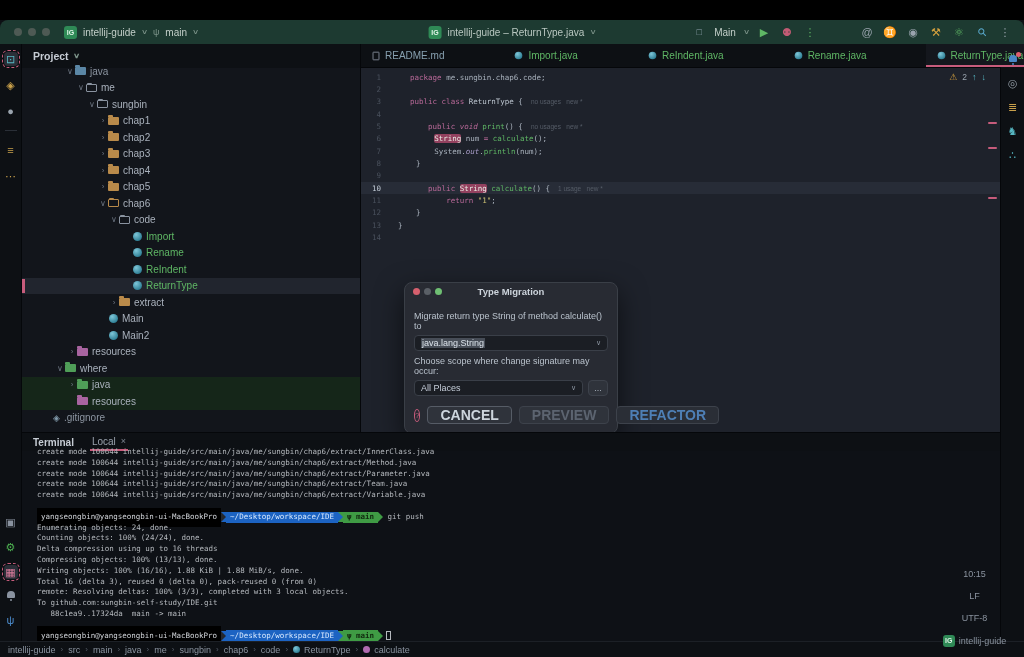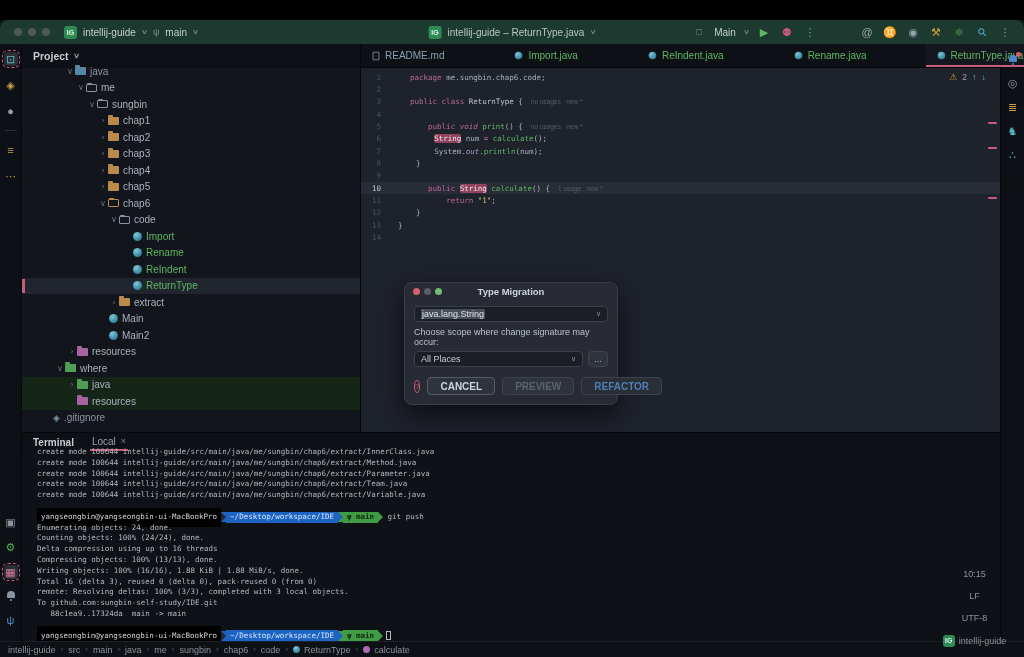--- a/index.html
+++ b/index.html
@@ -99,21 +99,21 @@
   .dlg-combo .sel-text{background:#474d57;color:#dbe2ea;padding:0 1px;}
   .dlg-combo .cmb-caret{margin-left:auto;color:#8b94a0;font-size:7px;}
   .scope-row{display:flex;gap:5px;align-items:center;}
   .scope-row .dlg-combo{flex:1;}
   .more-btn{width:20px;height:16px;background:#2f333b;border:1px solid #3d424b;border-radius:4px;
     color:#aeb6c0;font-size:9px;display:flex;align-items:center;justify-content:center;}
   .dlg-foot{display:flex;align-items:center;gap:7px;padding:10px 9px 0 9px;}
   .help-circ{width:13px;height:13px;border:1px solid #c75c7c;border-radius:50%;color:#c75c7c;
     font-size:8px;display:flex;align-items:center;justify-content:center;}
   .dlg-btn{height:18px;border-radius:4px;border:1px solid #3d424b;background:#2f333b;
-    font-size:10px;font-weight:bold;display:flex;align-items:center;justify-content:center;padding:0 12px;}
+    font-size:14px;font-weight:bold;display:flex;align-items:center;justify-content:center;padding:0 12px;}
   .btn-cancel{color:#cdd5dd;border-color:#565c66;margin-left:auto;}
   .btn-preview{color:#5c6470;}
   .btn-refactor{color:#4e7fb5;background:#2a2e36;}
   
   .terminal{height:209px;background:#0e1116;display:flex;flex-direction:column;border-top:1px solid #05070a;}
   .term-head{height:18px;display:flex;align-items:center;gap:16px;padding-left:11px;background:#0d1014;font-size:10px;}
   .term-title{color:#c6ccd4;font-weight:bold;}
   .term-tab{display:flex;align-items:center;gap:5px;color:#9aa2ad;height:100%;border-bottom:2px solid #c75c7c;padding:0 2px;}
   .term-tab .close-x{color:#7d8692;font-size:9px;}
   .term-lines{flex:1;overflow:hidden;padding-left:15px;margin-top:-4px;
@@ -437,20 +437,21 @@
             <div class="dialog">
               <div class="dlg-head">
                 <div class="dlg-dots">
                   <span class="dlg-dot" style="background:#d6606e"></span>
                   <span class="dlg-dot" style="background:#5a5f66"></span>
                   <span class="dlg-dot" style="background:#6fbf73"></span>
                 </div>
                 <div class="dlg-title">Type Migration</div>
               </div>
               <div class="dlg-body">
+                <div class="dlg-label">Migrate return type String of method calculate() to</div>
                 <div class="dlg-combo">
                   <span class="sel-text">java.lang.String</span>
                   <span class="cmb-caret">∨</span>
                 </div>
                 <div class="dlg-label">Choose scope where change signature may occur:</div>
                 <div class="scope-row">
                   <div class="dlg-combo">
                     <span>All Places</span>
                     <span class="cmb-caret">∨</span>
                   </div>

